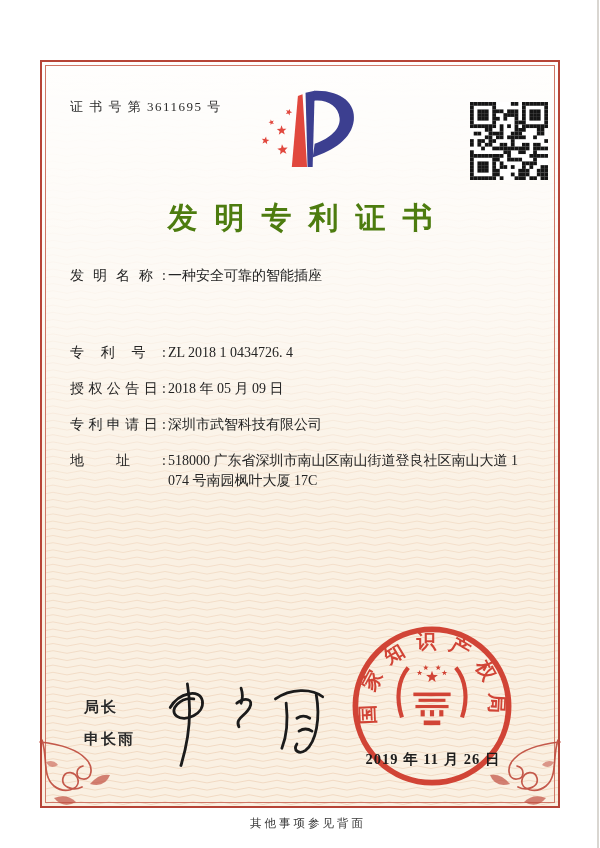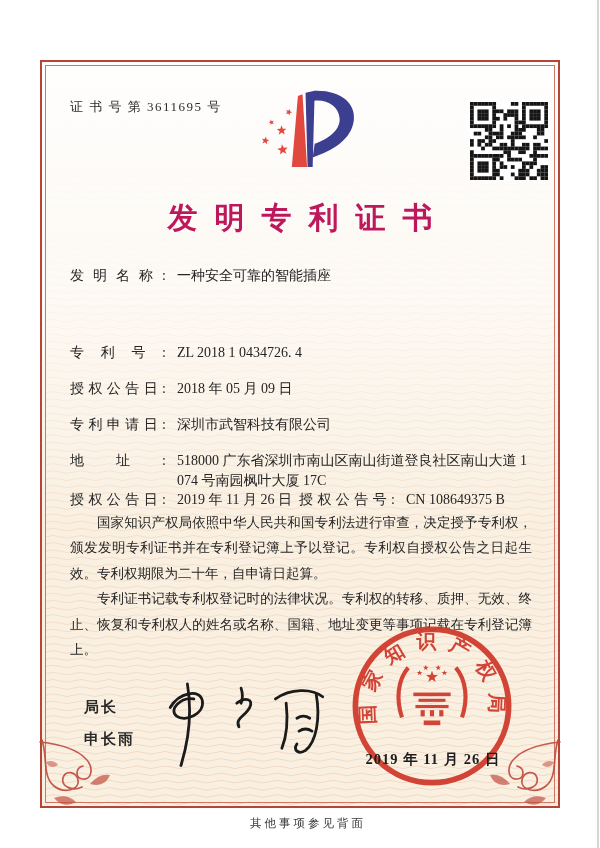--- a/index.html
+++ b/index.html
@@ -27,28 +27,28 @@
 
   
   .cert-number {
     position:absolute; left:28px; top:36px; z-index:3;
     font-size:13px; letter-spacing:1.5px; color:#2c2c2c;
   }
   .logo { position:absolute; left:200px; top:18px; width:122px; height:108px; z-index:3; }
   .qr { position:absolute; left:428px; top:40px; width:78px; height:78px; z-index:3; }
   .title {
     position:absolute; left:0; right:0; top:136px; z-index:3; text-align:center;
-    font-size:30px; font-weight:600; letter-spacing:17px; text-indent:17px; color:#be185d;
+    font-size:30px; font-weight:600; letter-spacing:17px; text-indent:17px; color:#4d7c0f;
   }
   .row { position:absolute; left:28px; right:26px; z-index:3; font-size:14px; line-height:20px; }
   .flabel {
     display:inline-block; width:96px; vertical-align:top; color:#242424;
     text-align:justify; text-align-last:justify;
   }
-  .fvalue { display:inline-block; margin-left:11px; vertical-align:top; max-width:352px; color:#242424; }
+  .fvalue { display:inline-block; margin-left:2px; vertical-align:top; max-width:352px; color:#242424; }
   .pair2 { position:absolute; left:229px; top:0; }
   .pair2 .fvalue { margin-left:11px; }
 
   .body-text {
     position:absolute; left:28px; right:26px; top:448px; z-index:3;
     font-size:13.5px; line-height:1.88; text-align:justify; color:#262626;
   }
   .body-text p { text-indent:2em; margin:0; }
 
   .sig-role, .sig-name {
@@ -470,31 +470,21 @@
   </div>
   <div class="row" style="top:317px">
     <span class="flabel">授权公告日:</span><span class="fvalue">2018 年 05 月 09 日</span>
   </div>
   <div class="row" style="top:353px">
     <span class="flabel">专利申请日:</span><span class="fvalue">深圳市武智科技有限公司</span>
   </div>
   <div class="row" style="top:389px">
     <span class="flabel">地址:</span><span class="fvalue"><span>518000 广东省深圳市南山区南山街道登良社区南山大道 1</span><br><span>074 号南园枫叶大厦 17C</span></span>
   </div>
-  <div class="row" style="top:428px">
-    <span class="flabel">授权公告日:</span><span class="fvalue">2019 年 11 月 26 日</span>
-    <span class="pair2">
-      <span class="flabel">授权公告号:</span><span class="fvalue">CN 108649375 B</span>
-    </span>
-  </div>
-
-  <div class="body-text">
-    <p>国家知识产权局依照中华人民共和国专利法进行审查，决定授予专利权，颁发发明专利证书并在专利登记簿上予以登记。专利权自授权公告之日起生效。专利权期限为二十年，自申请日起算。</p>
-    <p>专利证书记载专利权登记时的法律状况。专利权的转移、质押、无效、终止、恢复和专利权人的姓名或名称、国籍、地址变更等事项记载在专利登记簿上。</p>
-  </div>
+
 
   <div class="sig-role">局长</div>
   <div class="sig-name">申长雨</div>
   <svg class="signature-svg" viewBox="0 0 190 95">
     <g fill="none" stroke="#1b1b1b" stroke-width="2.6" stroke-linecap="round">
       <path d="M30,34 C38,20 58,16 60,28 C62,40 44,48 36,42 C28,36 40,24 52,26"></path>
       <path d="M46,12 C50,36 48,62 40,88"></path>
       <path d="M92,30 C100,24 108,26 104,34 C100,42 90,44 94,52"></path>
       <path d="M96,16 C98,22 97.5,26 96,30"></path>
       <path d="M128,26 C142,16 162,16 172,24"></path>

